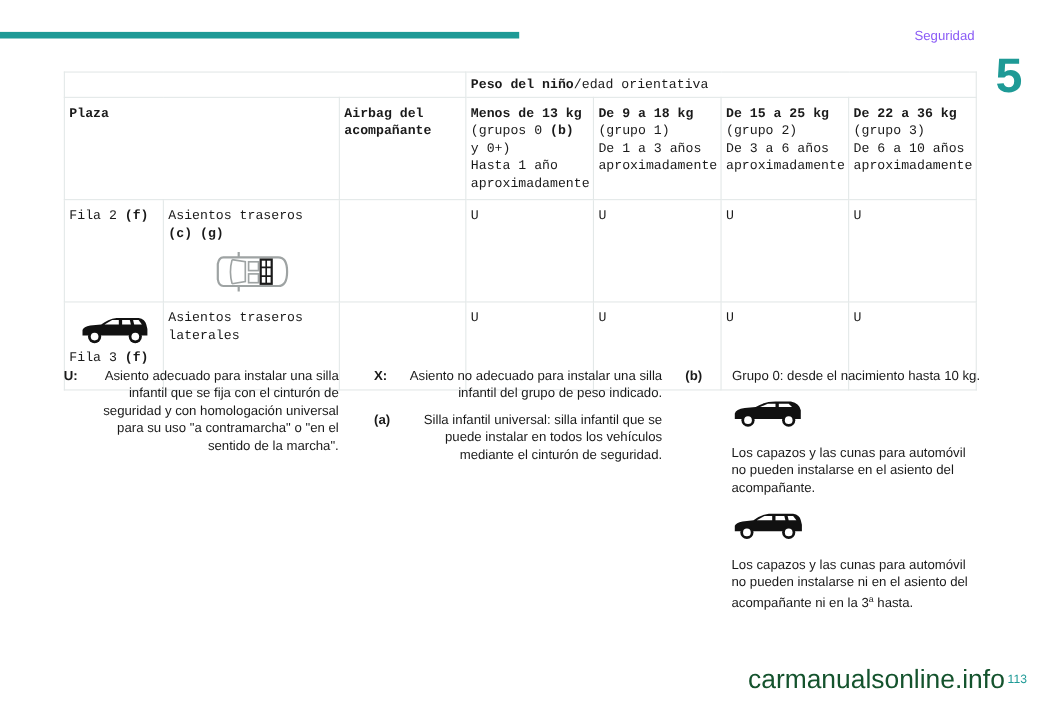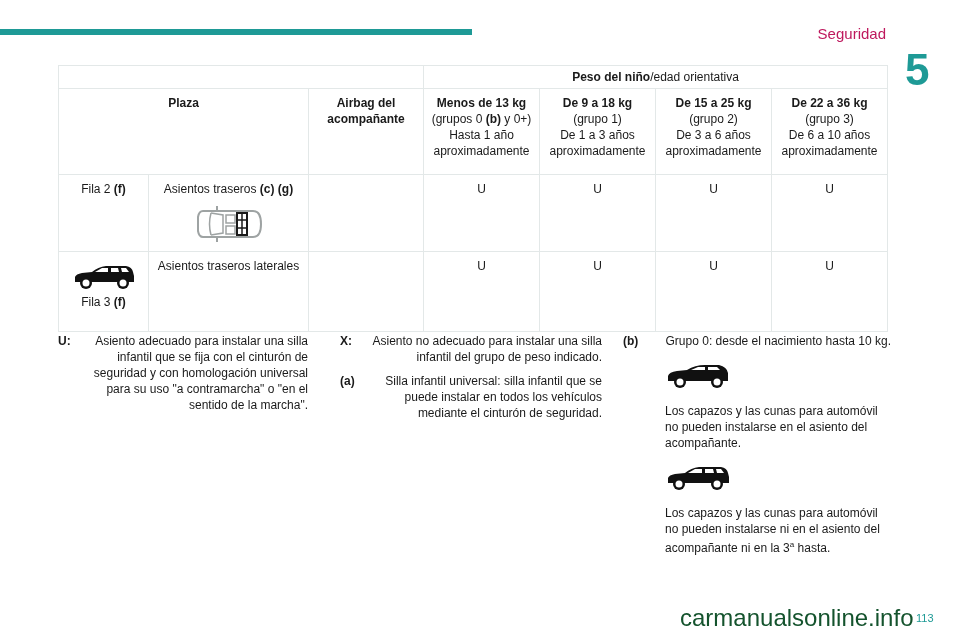--- a/index.html
+++ b/index.html
@@ -1,24 +1,24 @@
 <!DOCTYPE html>
 <html><head>
 <meta charset="utf-8">
 <style>
   * { box-sizing: border-box; margin: 0; padding: 0; }
   html, body { width: 960px; height: 640px; background: #ffffff; overflow: hidden; }
   body { position: relative; font-family: "Liberation Sans", sans-serif; color: #1a1a1a; font-size: 12px; }
 
   .top-bar { position: absolute; left: 0; top: 29px; width: 472px; height: 6px; background: #1e9a96; }
-  .section-title { position: absolute; right: 74px; top: 25px; font-size: 15px; color: #be185d; }
+  .section-title { position: absolute; right: 74px; top: 25px; font-size: 12px; color: #8b5cf6; }
   .chapter-num { position: absolute; left: 905px; top: 48px; font-size: 44px; font-weight: bold; color: #1e9a96; line-height: 1; }
 
   table.grid { position: absolute; left: 58px; top: 65px; width: 829px; border-collapse: collapse; table-layout: fixed; }
-  table.grid td { border: 1.5px solid #e3e8e8; text-align: center; vertical-align: top; font-size: 12px; line-height: 16px; padding: 6px 4px; }
+  table.grid td { border: 1.5px solid #e3e8e8; text-align: left; vertical-align: top; font-size: 12px; line-height: 16px; padding: 6px 4px; font-family: Liberation Mono, monospace; }
   table.grid .hdr-top td { height: 23px; padding: 3px 4px; }
   table.grid .hdr-main td { height: 86px; }
   table.grid .row2 td { height: 73px; }
   table.grid .row3 td { height: 80px; }
   b { font-weight: bold; }
 
   .car-top { display: block; margin: 6px auto 0; }
   .car-side { display: block; margin: 6px auto 4px; }
 
   .legend-col { position: absolute; font-size: 12px; line-height: 16px; }

